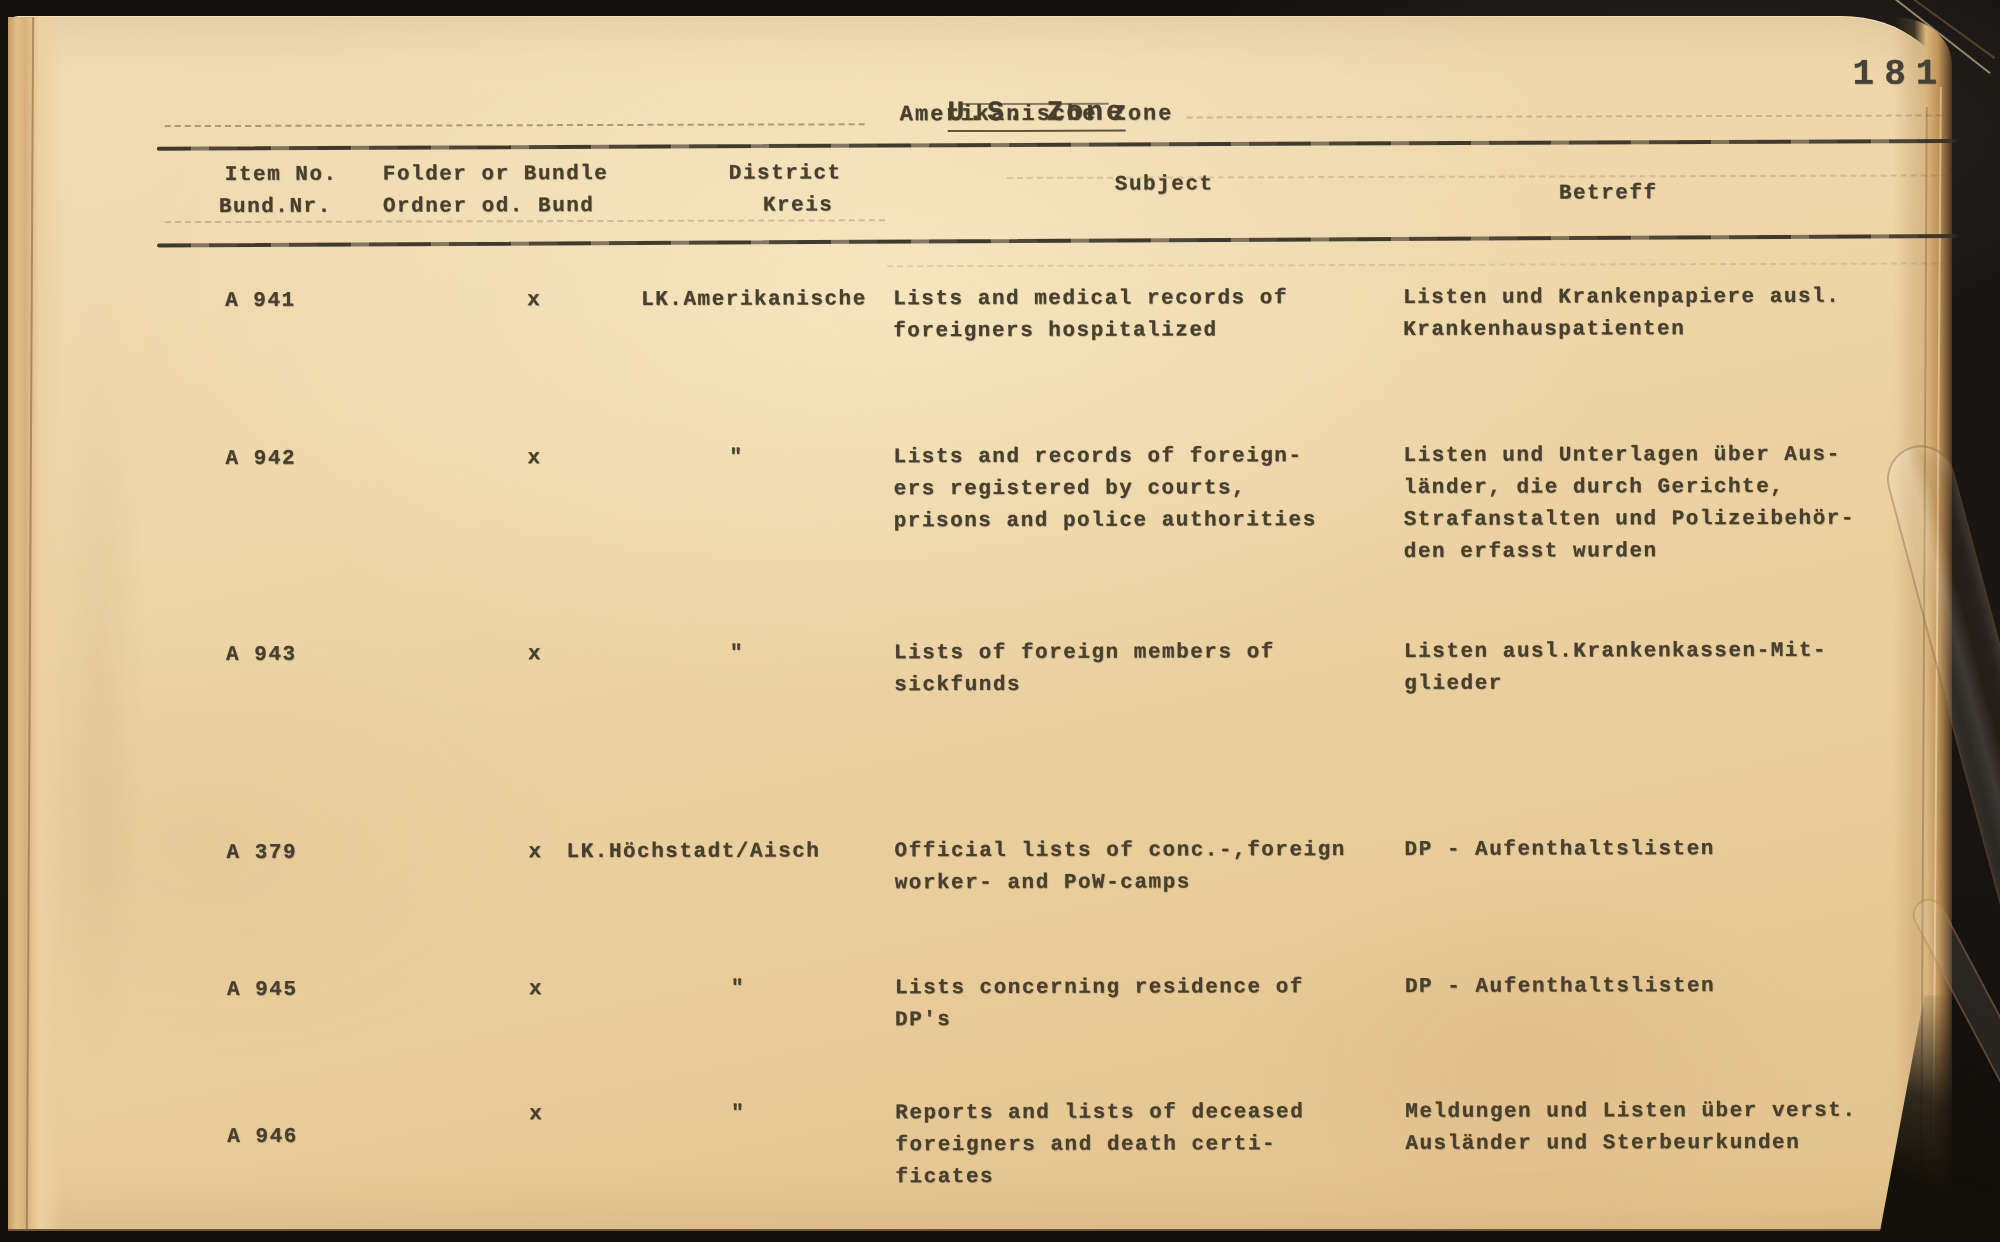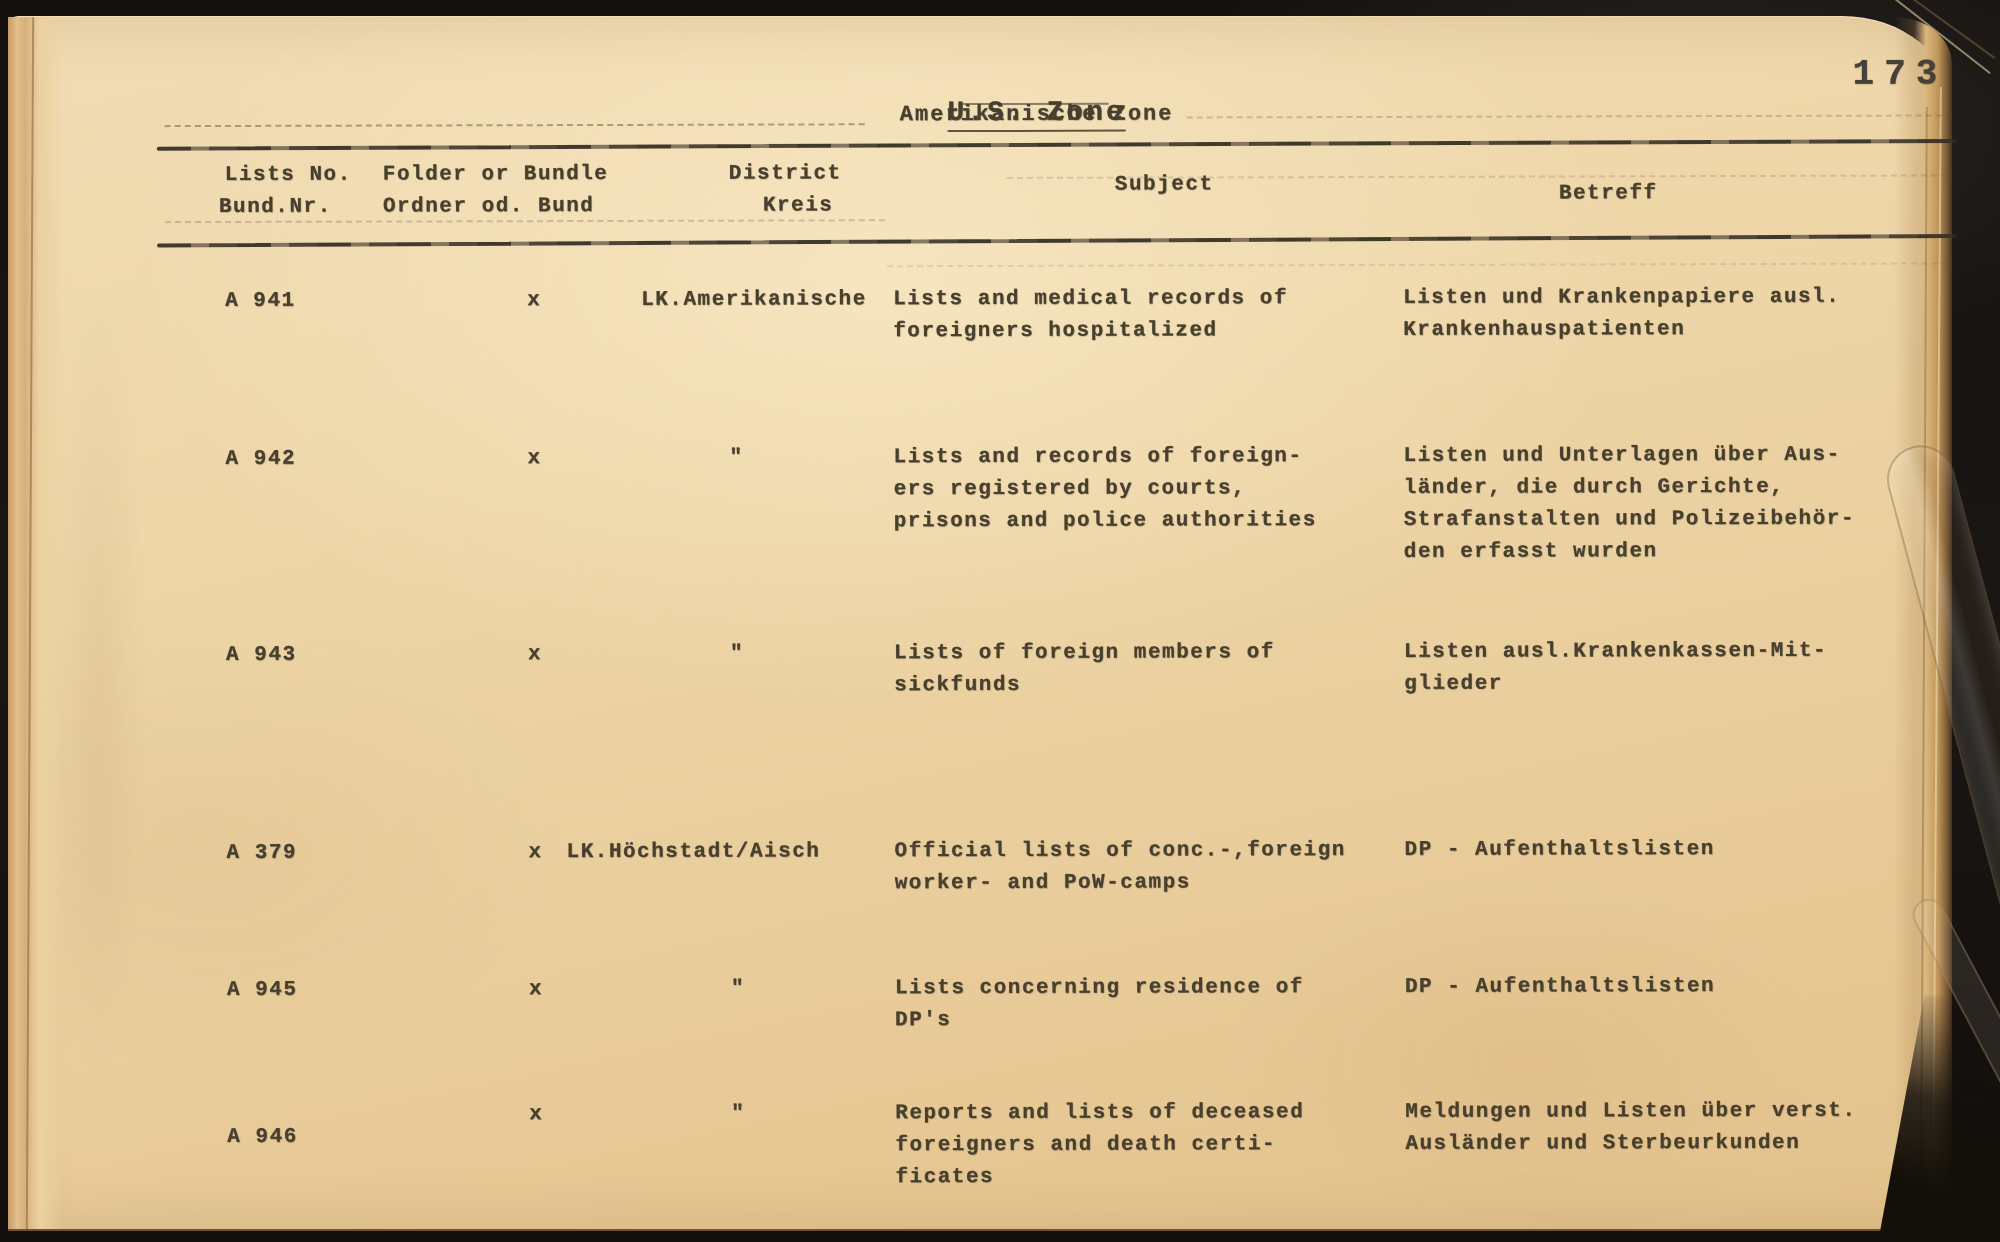--- a/index.html
+++ b/index.html
@@ -102,33 +102,33 @@
 
 <div class="scene">
   <div class="page">
     <div class="binding"></div>
     <div class="binding-crease"></div>
     <div class="edge-right"></div>
     <div class="edge-line-a"></div>
     <div class="edge-line-b"></div>
 
     <div class="content">
-      <div class="ink page-number">173</div>
+      <div class="ink page-number">181</div>
 
       <div class="ink title-en">
         <span>U.S. Zone</span>
       </div>
       <div class="title-underline-2"></div>
       <div class="ink title-de">Amerikanische Zone</div>
 
       <div class="dashes d1a"></div>
       <div class="dashes d1b"></div>
       <div class="rule rule-1"></div>
 
-      <div class="hdr" style="left:218px; top:140px;">Lists No.</div>
+      <div class="hdr" style="left:218px; top:140px;">Item No.</div>
       <div class="hdr" style="left:212px; top:172px;">Bund.Nr.</div>
       <div class="hdr" style="left:376px; top:140px;">Folder or Bundle</div>
       <div class="hdr" style="left:376px; top:172px;">Ordner od. Bund</div>
       <div class="hdr" style="left:722px; top:140px;">District</div>
       <div class="hdr" style="left:756px; top:172px;">Kreis</div>
       <div class="hdr" style="left:1108px; top:152px;">Subject</div>
       <div class="hdr" style="left:1552px; top:162px;">Betreff</div>
 
       <div class="dashes d2"></div>
       <div class="dashes d3"></div>

